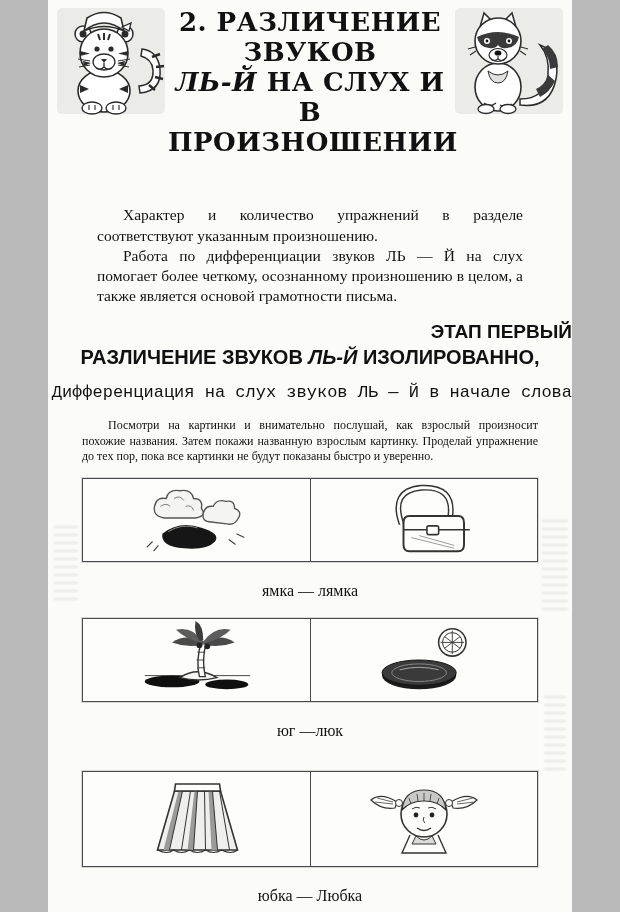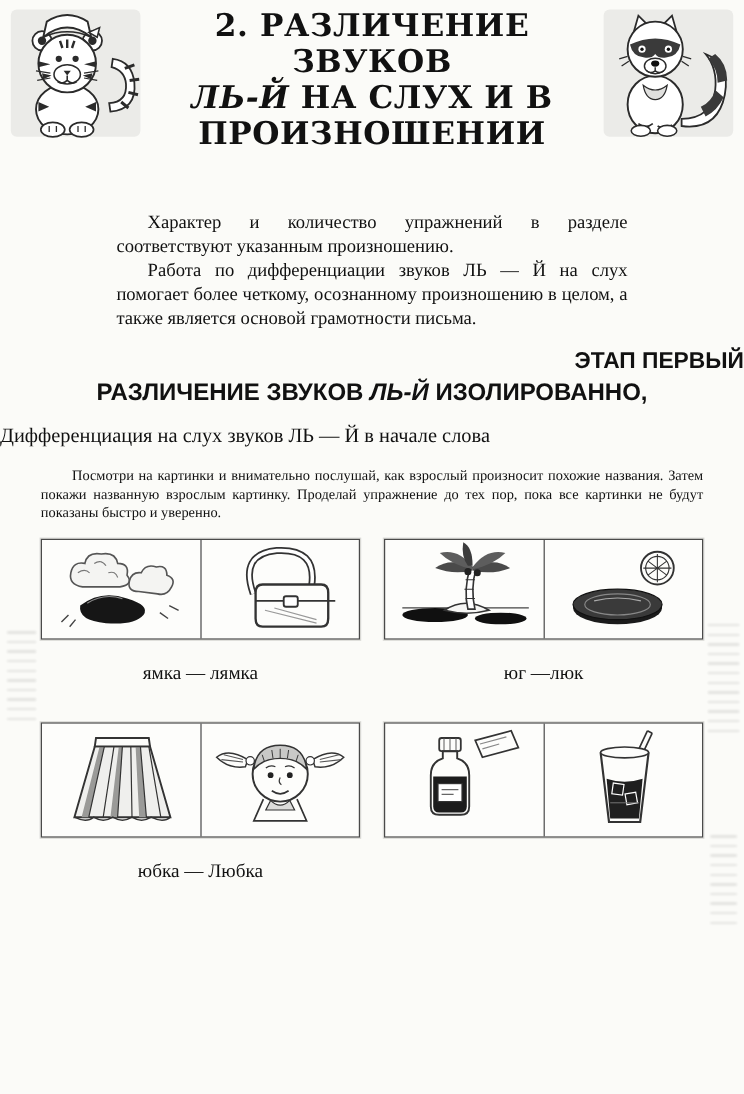--- a/index.html
+++ b/index.html
@@ -1,19 +1,19 @@
 <!DOCTYPE html>
 <html><head>
 <meta charset="utf-8">
 <style>
   * { box-sizing: border-box; }
   html, body { margin: 0; padding: 0; background: #b9b9b9; }
   .page {
     position: relative;
-    width: 620px; height: 912px;
+    width: 524px; height: 912px;
     margin: 0 auto;
     background: #fbfbf8;
     font-family: "Liberation Serif", serif;
     color: #111;
     overflow: hidden;
   }
   .corner-img { position: absolute; top: 5px; width: 110px; height: 112px; }
   .corner-left { left: 8px; }
   .corner-right { right: 8px; }
   .corner-img svg { width: 100%; height: 100%; display: block; }
@@ -51,37 +51,37 @@
     margin-top: 2px;
     text-align: center;
     font-family: Liberation Sans, sans-serif;
     font-weight: bold;
     font-size: 20px;
     line-height: 1.25;
   }
   .stage-heading em { font-style: italic; }
   .stage-sub {
     margin-top: 13px;
-    text-align: left;
-    font-family: Liberation Serif, serif;
+    text-align: right;
+    font-family: Liberation Mono, monospace;
     font-size: 17px;
   }
 
   .instruction {
     margin: 16px 34px 0;
     font-size: 12px;
     line-height: 1.3;
     text-align: justify;
     text-indent: 26px;
   }
 
   .grid {
     margin: 13px 34px 0;
     display: grid;
-    grid-template-columns: 1fr 1fr;
+    grid-template-columns: 1fr;
     column-gap: 20px;
   }
   .picture-box {
     border: 1.6px solid #4a4a4a;
     height: 84px;
     display: flex;
     background: #fdfdfb;
     box-shadow: 0 0 0 1px #d8d8d4;
   }
   .row2 .picture-box { height: 96px; }

